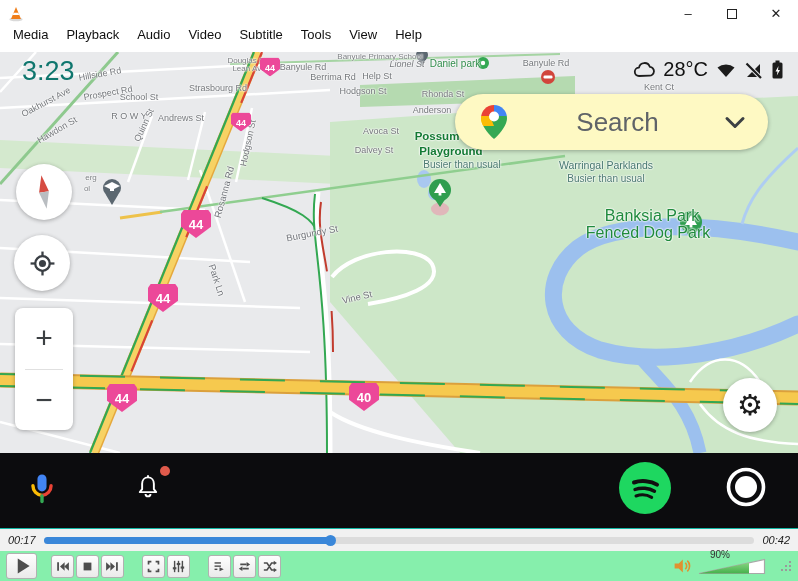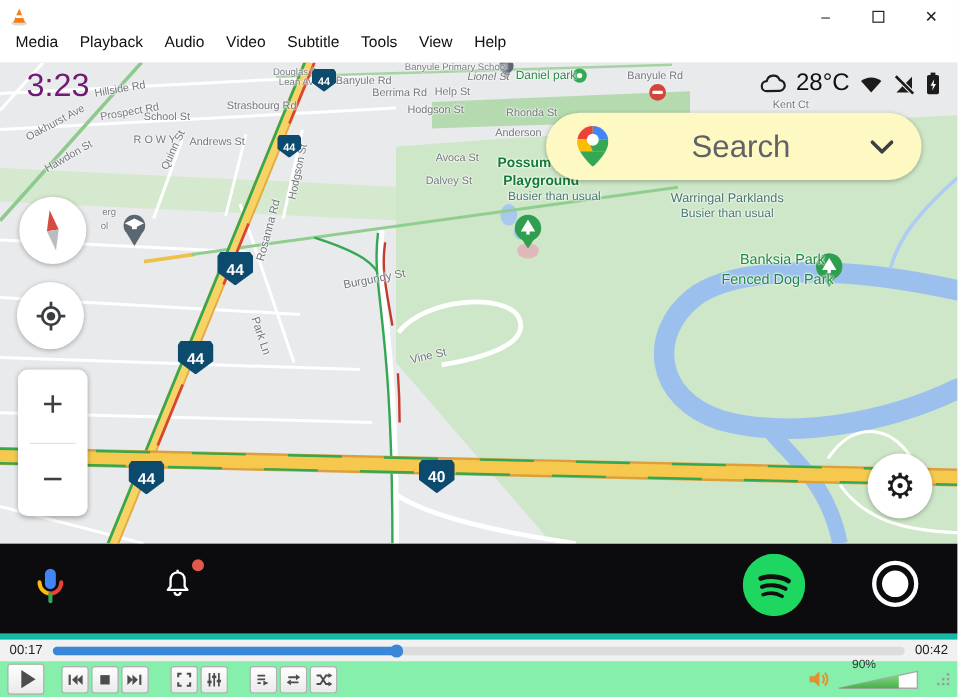--- a/index.html
+++ b/index.html
@@ -20,33 +20,33 @@
   
   #video { position:relative; width:798px; height:401px; overflow:hidden; background:#e9eaec; }
   #map-svg { position:absolute; left:0; top:0; z-index:1; }
   #map-labels { position:absolute; left:0; top:0; width:100%; height:100%; z-index:2; }
   .ml { position:absolute; white-space:nowrap; transform:translate(-50%,-50%);
         text-shadow:0 0 2px #fff, 0 0 2px #fff, 0 0 2px #fff; }
   .st   { color:#74777b; font-size:9px; }
   .st8  { color:#7c7f83; font-size:8px; }
   .road { color:#6d7034; font-size:9.5px; color:#71747a; }
   .poi  { color:#2e8b49; font-size:10px; }
-  .poilg{ color:#1f8a3d; font-size:12px; }
+  .poilg{ color:#1f8a3d; font-size:16px; }
   .poib { color:#137a33; font-size:11.5px; font-weight:700; }
   .busy { color:#4c7a71; font-size:10px; }
   .busy2{ color:#44756d; font-size:10.5px; }
 
-  .shield { position:absolute; z-index:2; background:#0c4a6e; color:#fff; font-weight:600;
+  .shield { position:absolute; z-index:2; background:#ec4899; color:#fff; font-weight:600;
             display:flex; align-items:center; justify-content:center;
             clip-path:polygon(9% 0,91% 0,100% 13%,100% 60%,50% 100%,0 60%,0 13%);
             transform:translate(-50%,-50%); }
   .shield.sm { width:20px; height:19px; font-size:9px; }
   .shield.md { width:30px; height:28px; font-size:13px; }
 
-  #aa-status-time { position:absolute; left:22px; top:4px; font-size:27px; color:#701a75;
+  #aa-status-time { position:absolute; left:22px; top:4px; font-size:27px; color:#0f766e;
                     z-index:3; font-weight:400; }
   #aa-status-right { position:absolute; right:14px; top:6px; z-index:3; display:flex;
                      align-items:center; gap:7px; }
   #aa-temp { font-size:20px; color:#111; }
 
   #search-bar { position:absolute; left:455px; top:42px; width:313px; height:56px; z-index:5;
                 background:#fef9c3; border-radius:28px; display:flex; align-items:center;
                 box-shadow:0 1px 4px rgba(0,0,0,.3); padding:0 22px; }
   #search-label { flex:1; text-align:center; font-size:26px; color:#5f6368; }
 
@@ -63,22 +63,22 @@
               font-size:30px; color:#3c4043; }
   #zoom-divider { height:1px; background:#e0e0e0; margin:0 10px; }
 
   
   #dock { position:relative; width:798px; height:75px; background:#0c0c0e; }
   .dock-item { position:absolute; transform:translate(-50%,-50%); }
   #notif-dot { position:absolute; left:160px; top:13px; width:10px; height:10px;
                border-radius:50%; background:#e05a4b; }
 
   
-  #seekrow { height:23px; background:#f1f1f1; border-top:5px solid #14b8a6;
-             display:flex; align-items:center; padding:0 8px; gap:8px; }
+  #seekrow { height:23px; background:#f1f1f1; border-top:1px solid #14b8a6;
+             display:flex; align-items:center; padding:0 8px; gap:8px;font-style:italic; }
   .time-label { font-size:11px; color:#222; font-family:"Liberation Sans", sans-serif; }
   #seek-track { flex:1; height:7px; background:#dcdcdc; border-radius:4px; position:relative; }
   #seek-progress { position:absolute; left:0; top:0; height:7px; background:#3a87d9;
                    border-radius:4px; }
   #seek-handle { position:absolute; right:-5px; top:-2px; width:11px; height:11px;
                  border-radius:50%; background:#3a87d9; }
 
   #ctrlrow { height:30px; background:#86efac; display:flex; align-items:center; padding:0 6px; }
   .vbtn { width:23px; height:23px; border:1px solid #b1b1b1; border-radius:3px;
           background:linear-gradient(#fefefe,#eaeaea); display:flex; align-items:center;

